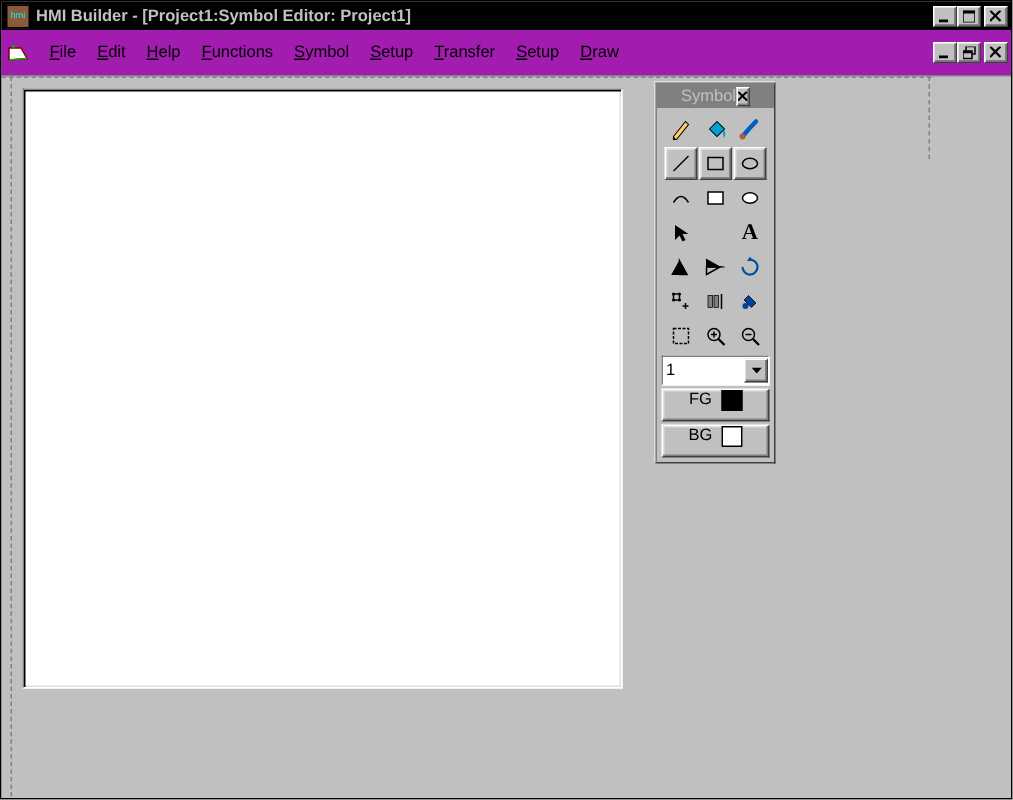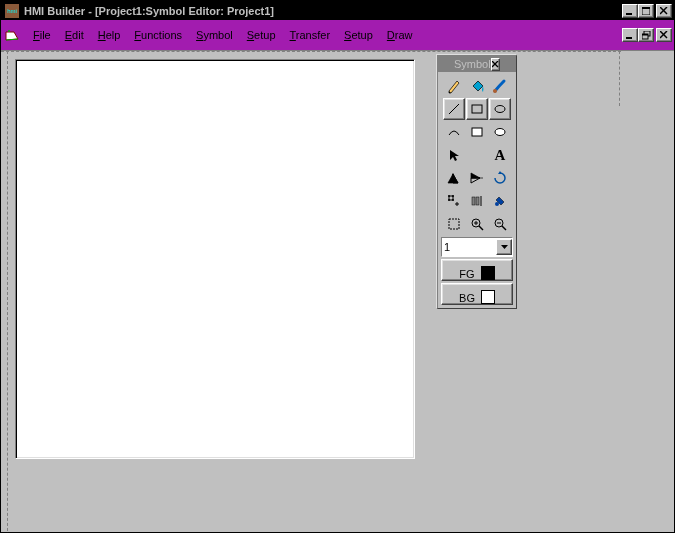--- a/index.html
+++ b/index.html
@@ -31,21 +31,21 @@
   .palette-title .ptx { flex:1; }
   .palette .close-x { width: 14px; height: 13px; background: #c0c0c0; border: 1px solid; border-color: #fff #404040 #404040 #fff; box-shadow: inset -1px -1px 0 #808080; display:flex;align-items:center;justify-content:center; }
   .palette-body { padding: 3px; display: flex; flex-direction: column; gap: 2px; }
   .tool-grid { display: grid; grid-template-columns: repeat(3, 22px); grid-auto-rows: 22px; gap: 1px; justify-content: center; }
   .tool { width: 22px; height: 22px; background: #c0c0c0; border: 1px solid; border-color: #fff #404040 #404040 #fff; box-shadow: inset -1px -1px 0 #808080, inset 1px 1px 0 #dfdfdf; display:flex; align-items:center; justify-content:center; cursor: default; }
   .tool.noborder { border: none; box-shadow: none; }
   .tool svg { display:block; }
   .combo { height: 20px; border: 1px solid; border-color: #808080 #fff #fff #808080; background: #fff; display:flex; align-items:center; }
   .combo input { flex:1; border:none; outline:none; padding:0 2px; font-size:11px; width: 10px; background: #fff; }
   .combo .drop { width: 16px; height: 16px; background:#c0c0c0; border:1px solid; border-color:#fff #404040 #404040 #fff; box-shadow: inset -1px -1px 0 #808080; display:flex;align-items:center;justify-content:center;}
-  .btn { height: 22px; background:#c0c0c0; border:1px solid; border-color:#fff #404040 #404040 #fff; box-shadow: inset -1px -1px 0 #808080, inset 1px 1px 0 #dfdfdf; display:flex;align-items:flex-end;justify-content:center; gap:6px; cursor:default; }
+  .btn { height: 22px; background:#c0c0c0; border:1px solid; border-color:#fff #404040 #404040 #fff; box-shadow: inset -1px -1px 0 #808080, inset 1px 1px 0 #dfdfdf; display:flex;align-items:flex-start;justify-content:center; gap:6px; cursor:default; }
   .swatch { width:14px; height:14px; border:1px solid #000; }
 </style>
 </head>
 <body>
 
 <div class="outer-window">
 
   <div class="titlebar">
     <div class="icon-box">
         <span class="tiny">hmi</span>

